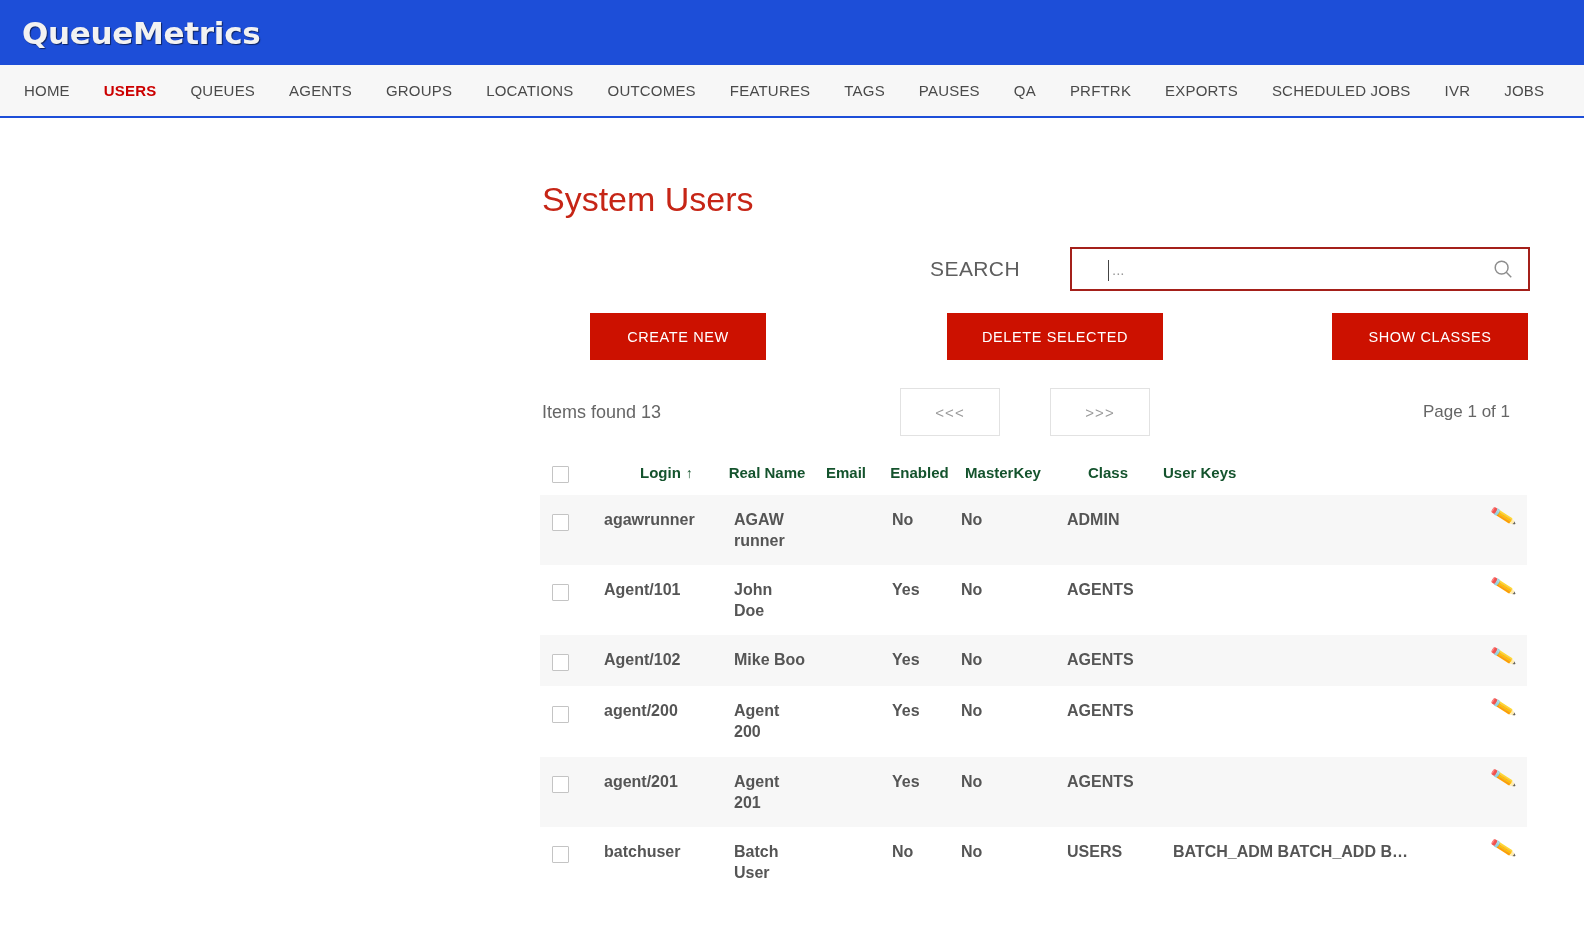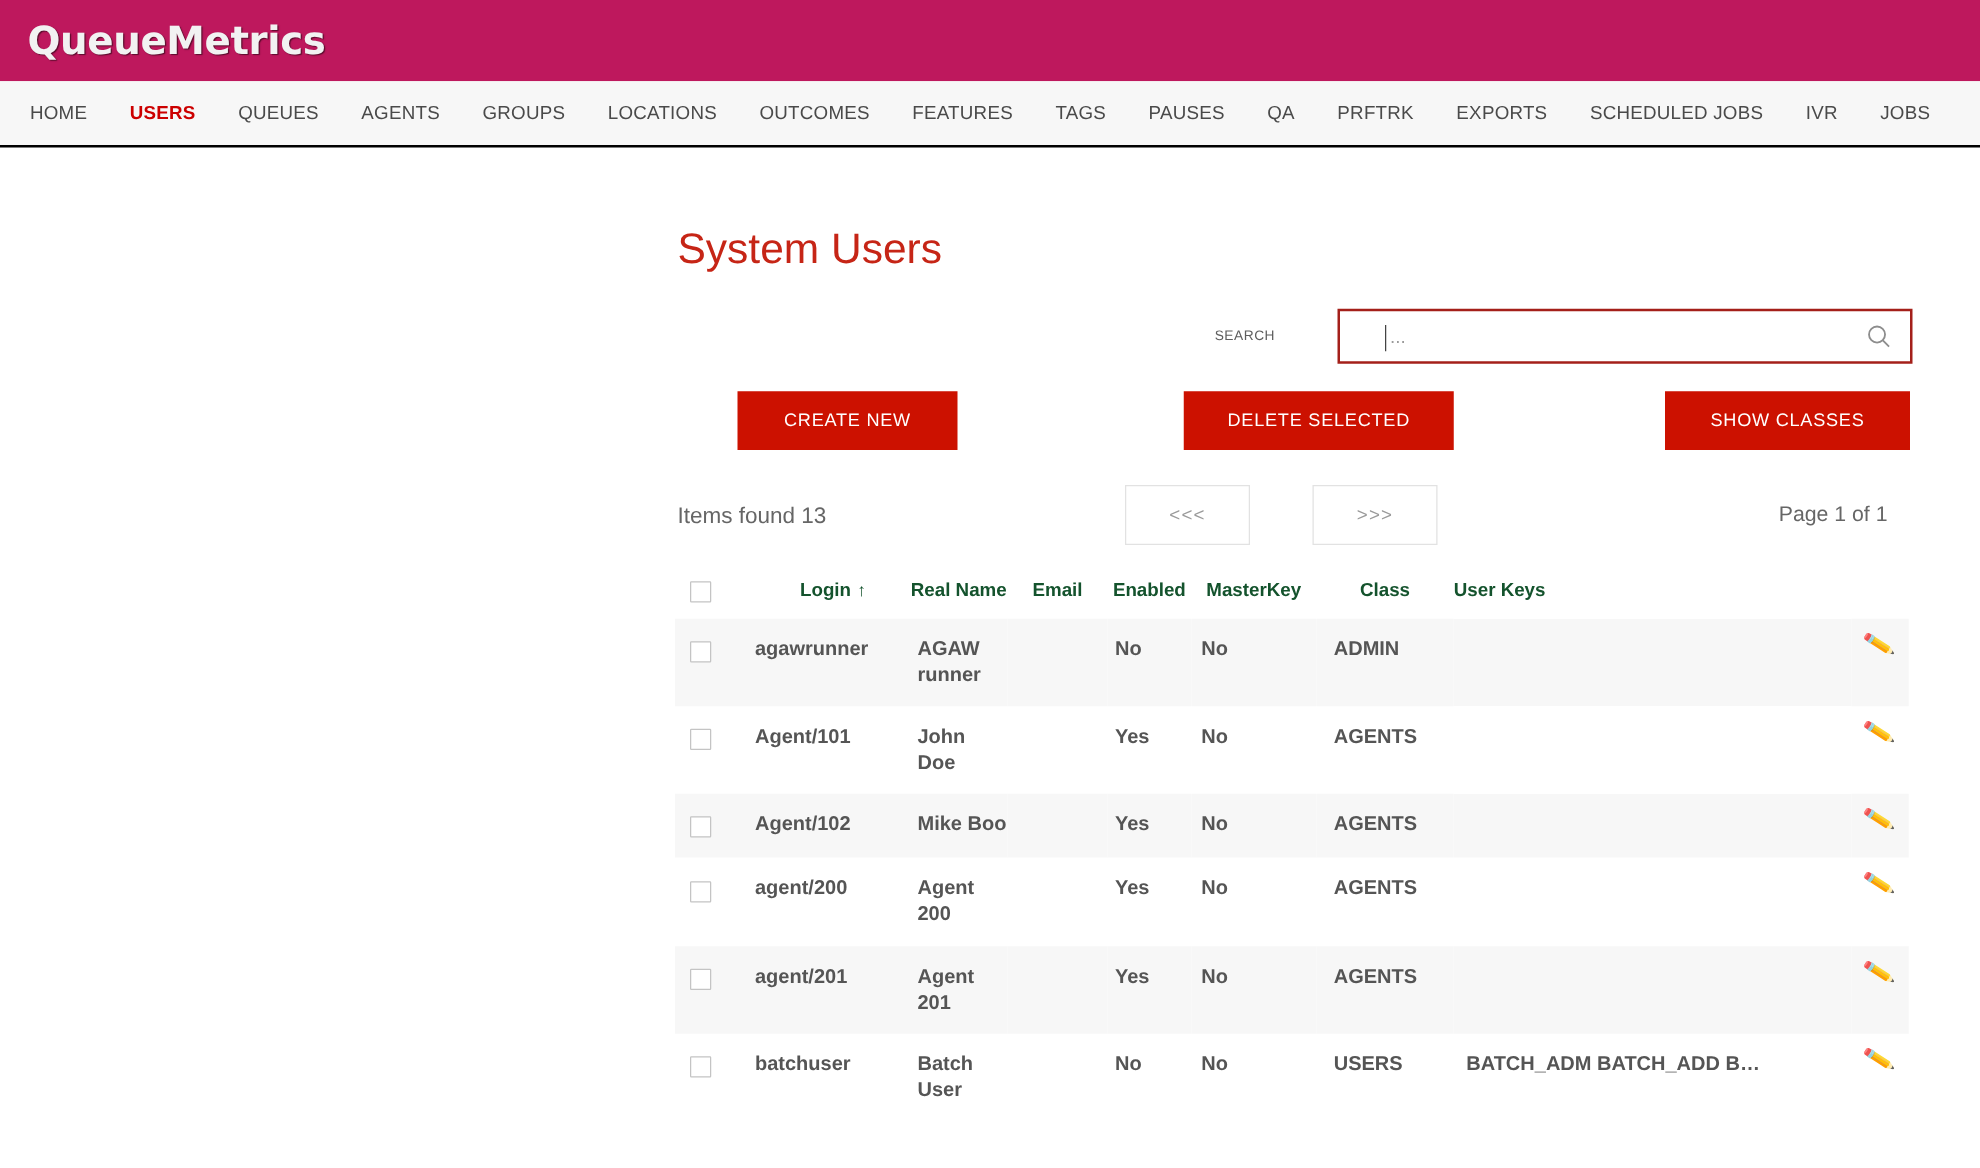--- a/index.html
+++ b/index.html
@@ -11,39 +11,39 @@
     height: 934px;
     overflow: hidden;
     background: #ffffff;
     font-family: "Liberation Sans", sans-serif;
     -webkit-font-smoothing: antialiased;
   }
 
   
   .brand-bar {
     height: 65px;
-    background: #be185d;
+    background: #1d4ed8;
     display: flex;
     align-items: center;
     padding-left: 22px;
   }
   .brand-logo {
     color: #f2f2f2;
     font-size: 31px;
     font-weight: bold;
     letter-spacing: -0.3px;
     font-family: "DejaVu Sans", sans-serif;
     text-shadow: 1px 1px 1px rgba(0,0,0,0.55);
   }
 
   
   .nav-bar {
     height: 53px;
     background: #f7f7f7;
-    border-bottom: 2px solid #000000;
+    border-bottom: 2px solid #1d4ed8;
     display: flex;
     align-items: center;
     padding-left: 18px;
     overflow: hidden;
   }
   .nav-item {
     font-size: 15px;
     color: #4a4a4a;
     letter-spacing: 0.2px;
     padding: 6px 17px;
@@ -73,21 +73,21 @@
   }
 
   
   .search-row {
     display: flex;
     align-items: center;
     justify-content: flex-end;
     margin-bottom: 22px;
   }
   .search-label {
-    font-size: 11px;
+    font-size: 21px;
     color: #5e5e5e;
     letter-spacing: 0.4px;
     margin-right: 50px;
   }
   .search-box {
     width: 460px;
     height: 44px;
     border: 2px solid #a4201a;
     background: #ffffff;
     display: flex;

